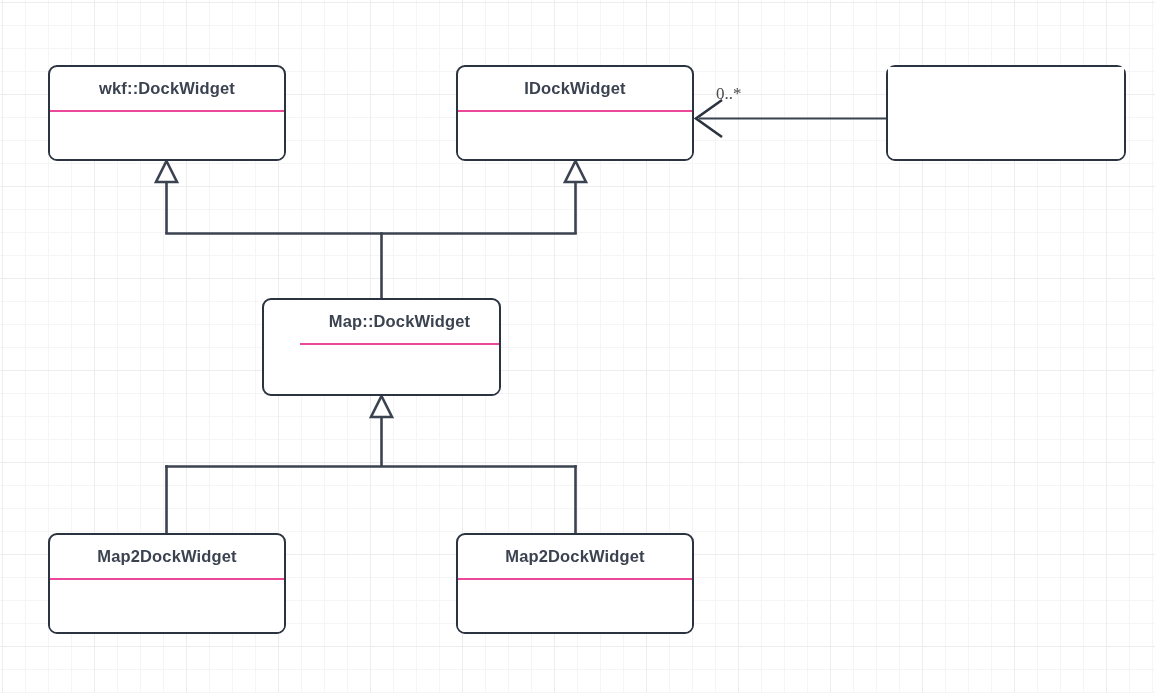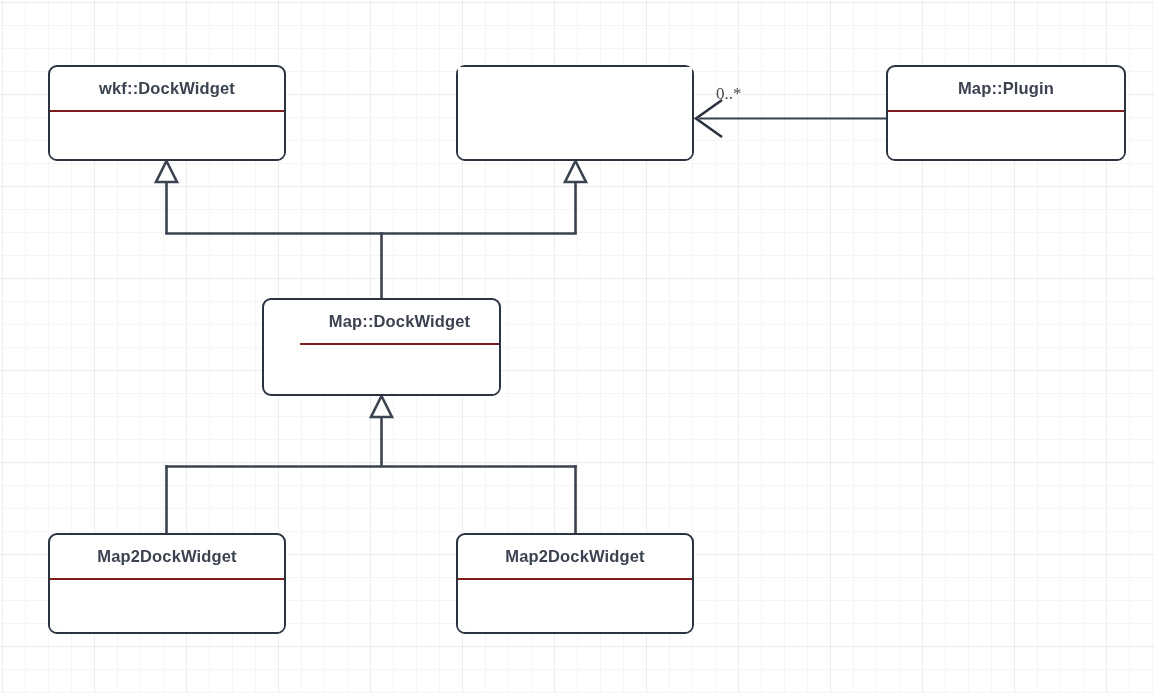--- a/index.html
+++ b/index.html
@@ -49,21 +49,21 @@
     border-radius: 9px;
     display: flex;
     flex-direction: column;
   }
 
   .uml-class .name-compartment {
     box-sizing: border-box;
     display: flex;
     align-items: center;
     justify-content: center;
-    border-bottom: 2px solid #7f1d1d;
+    border-bottom: 2px solid #ec4899;
     color: #3b4250;
     font-weight: bold;
     font-size: 16.5px;
     letter-spacing: 0.15px;
     white-space: nowrap;
   }
 
   .uml-class .body-compartment {
     flex: 1 1 auto;
     background: #ffffff;
@@ -111,25 +111,25 @@
 
     <path d="M 722 100 L 696 118.5 L 722 137" fill="none" stroke="#2b3340" stroke-width="2.6" stroke-linecap="butt" stroke-linejoin="miter"></path>
   </svg>
 
   <div class="uml-class" style="left:48px; top:65px; width:238px; height:96px;">
     <div class="name-compartment" style="height:45px;">wkf::DockWidget</div>
     <div class="body-compartment"></div>
   </div>
 
   <div class="uml-class" style="left:456px; top:65px; width:238px; height:96px;">
+    <div class="name-compartment" style="height:45px;">IDockWidget</div>
     <div class="body-compartment"></div>
   </div>
 
   <div class="uml-class" style="left:886px; top:65px; width:240px; height:96px;">
-    <div class="name-compartment" style="height:45px;">Map::Plugin</div>
     <div class="body-compartment"></div>
   </div>
 
   <div class="uml-class" style="left:262px; top:298px; width:239px; height:98px;padding-left:36px;">
     <div class="name-compartment" style="height:45px;">Map::DockWidget</div>
     <div class="body-compartment"></div>
   </div>
 
   <div class="uml-class" style="left:48px; top:533px; width:238px; height:101px;">
     <div class="name-compartment" style="height:45px;">Map2DockWidget</div>

